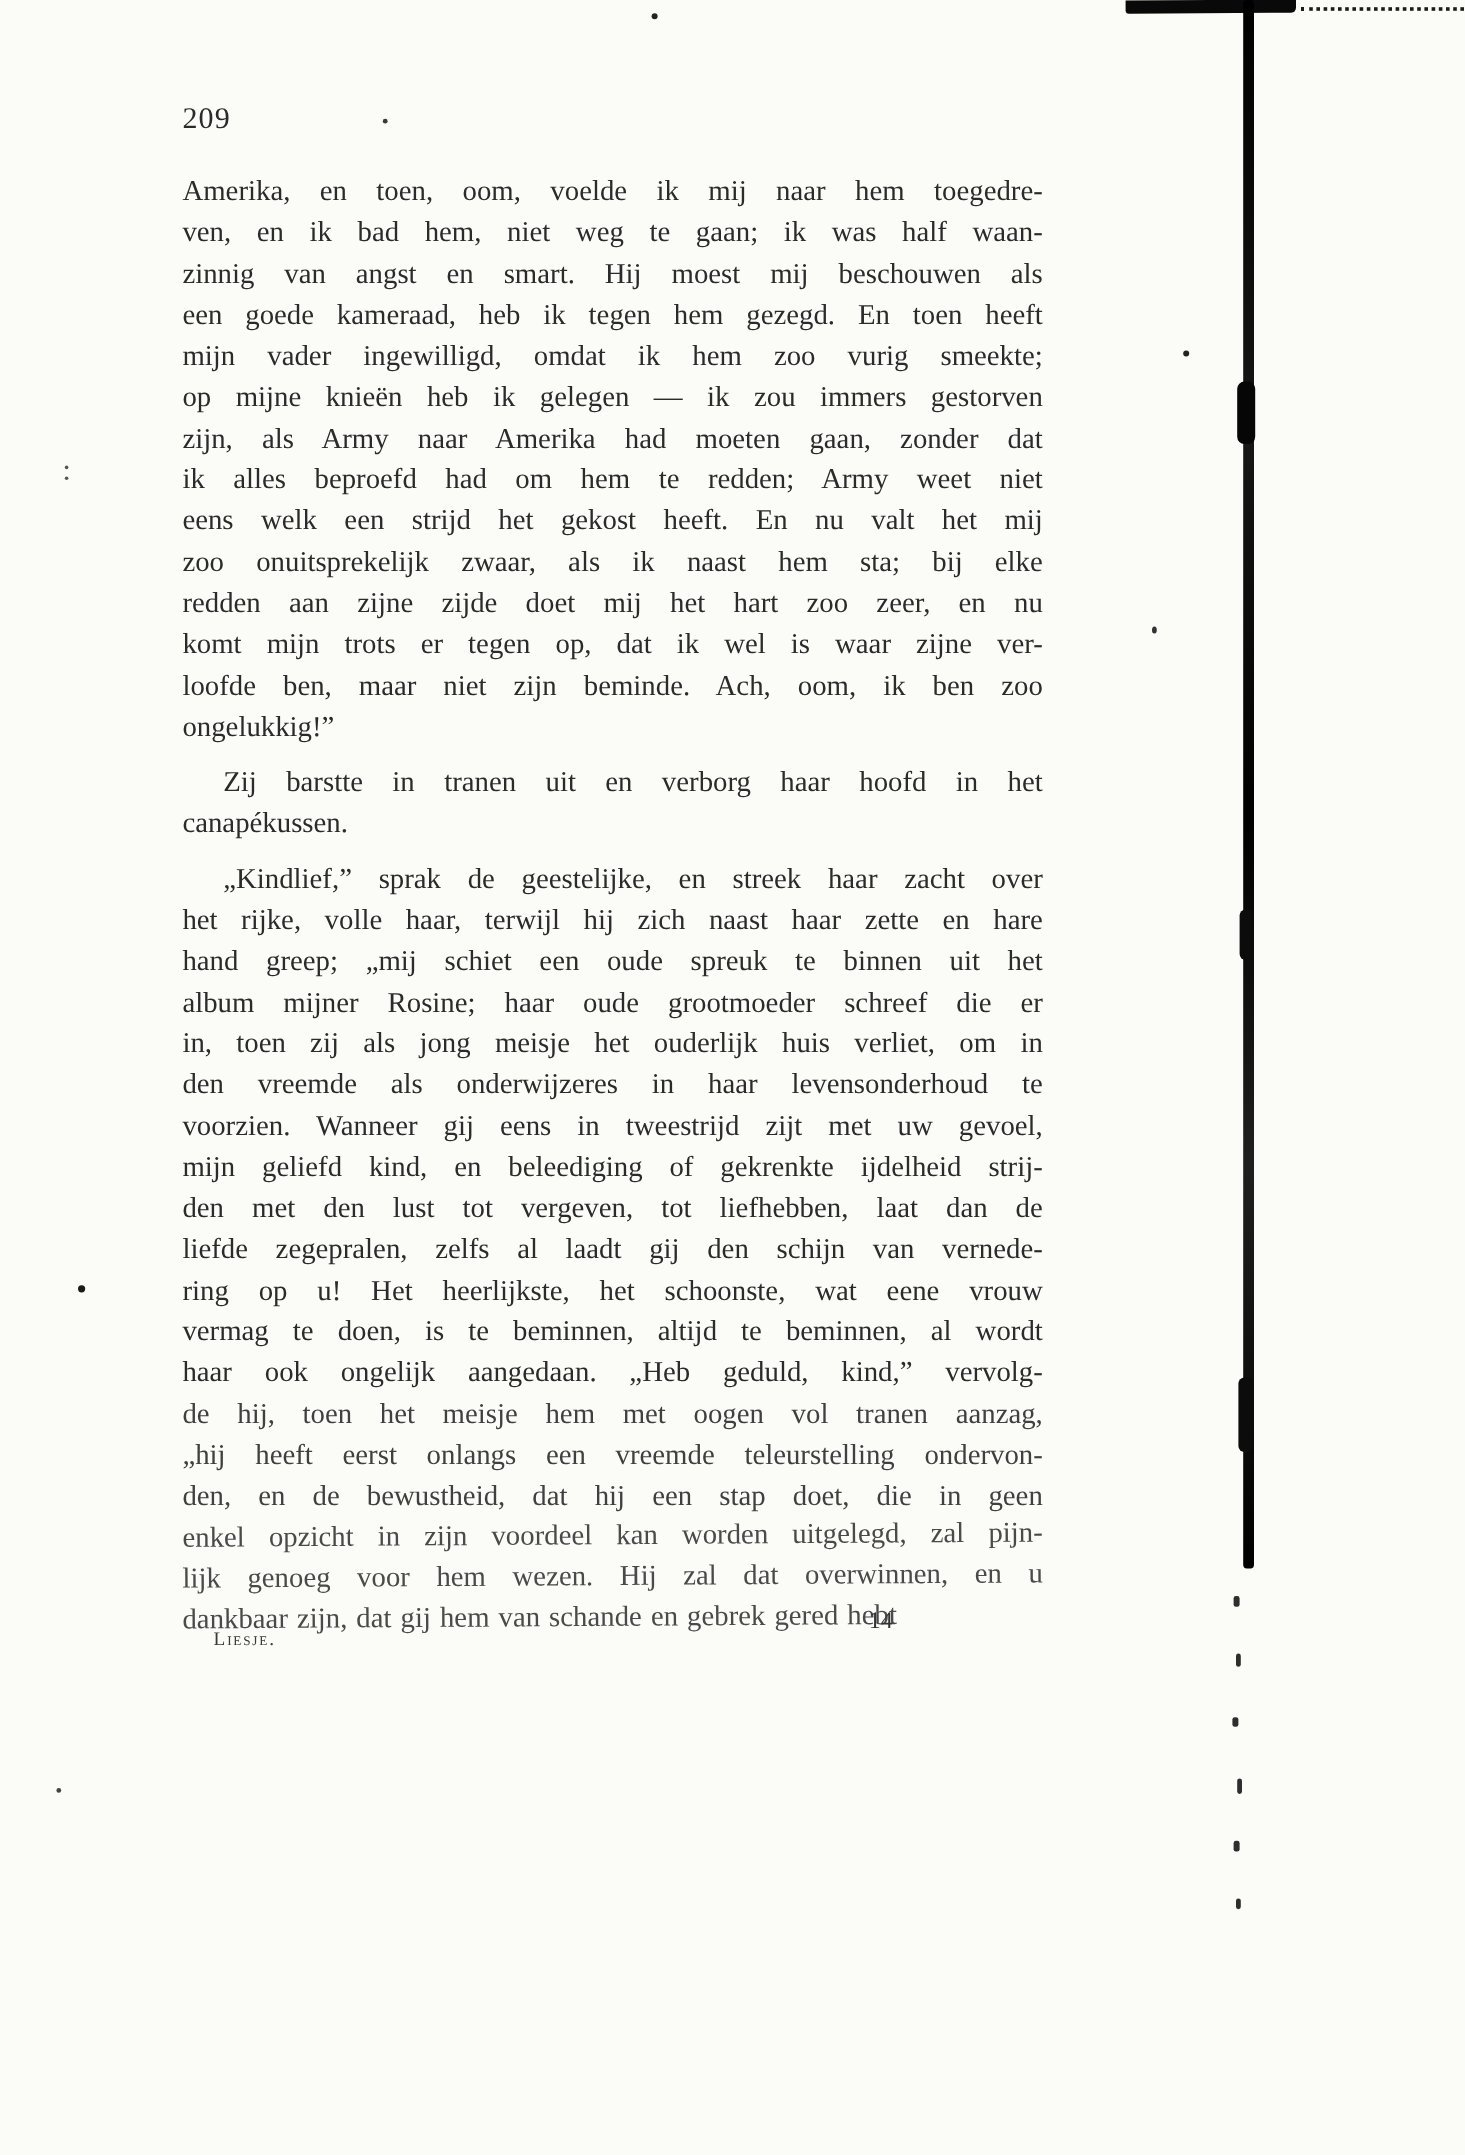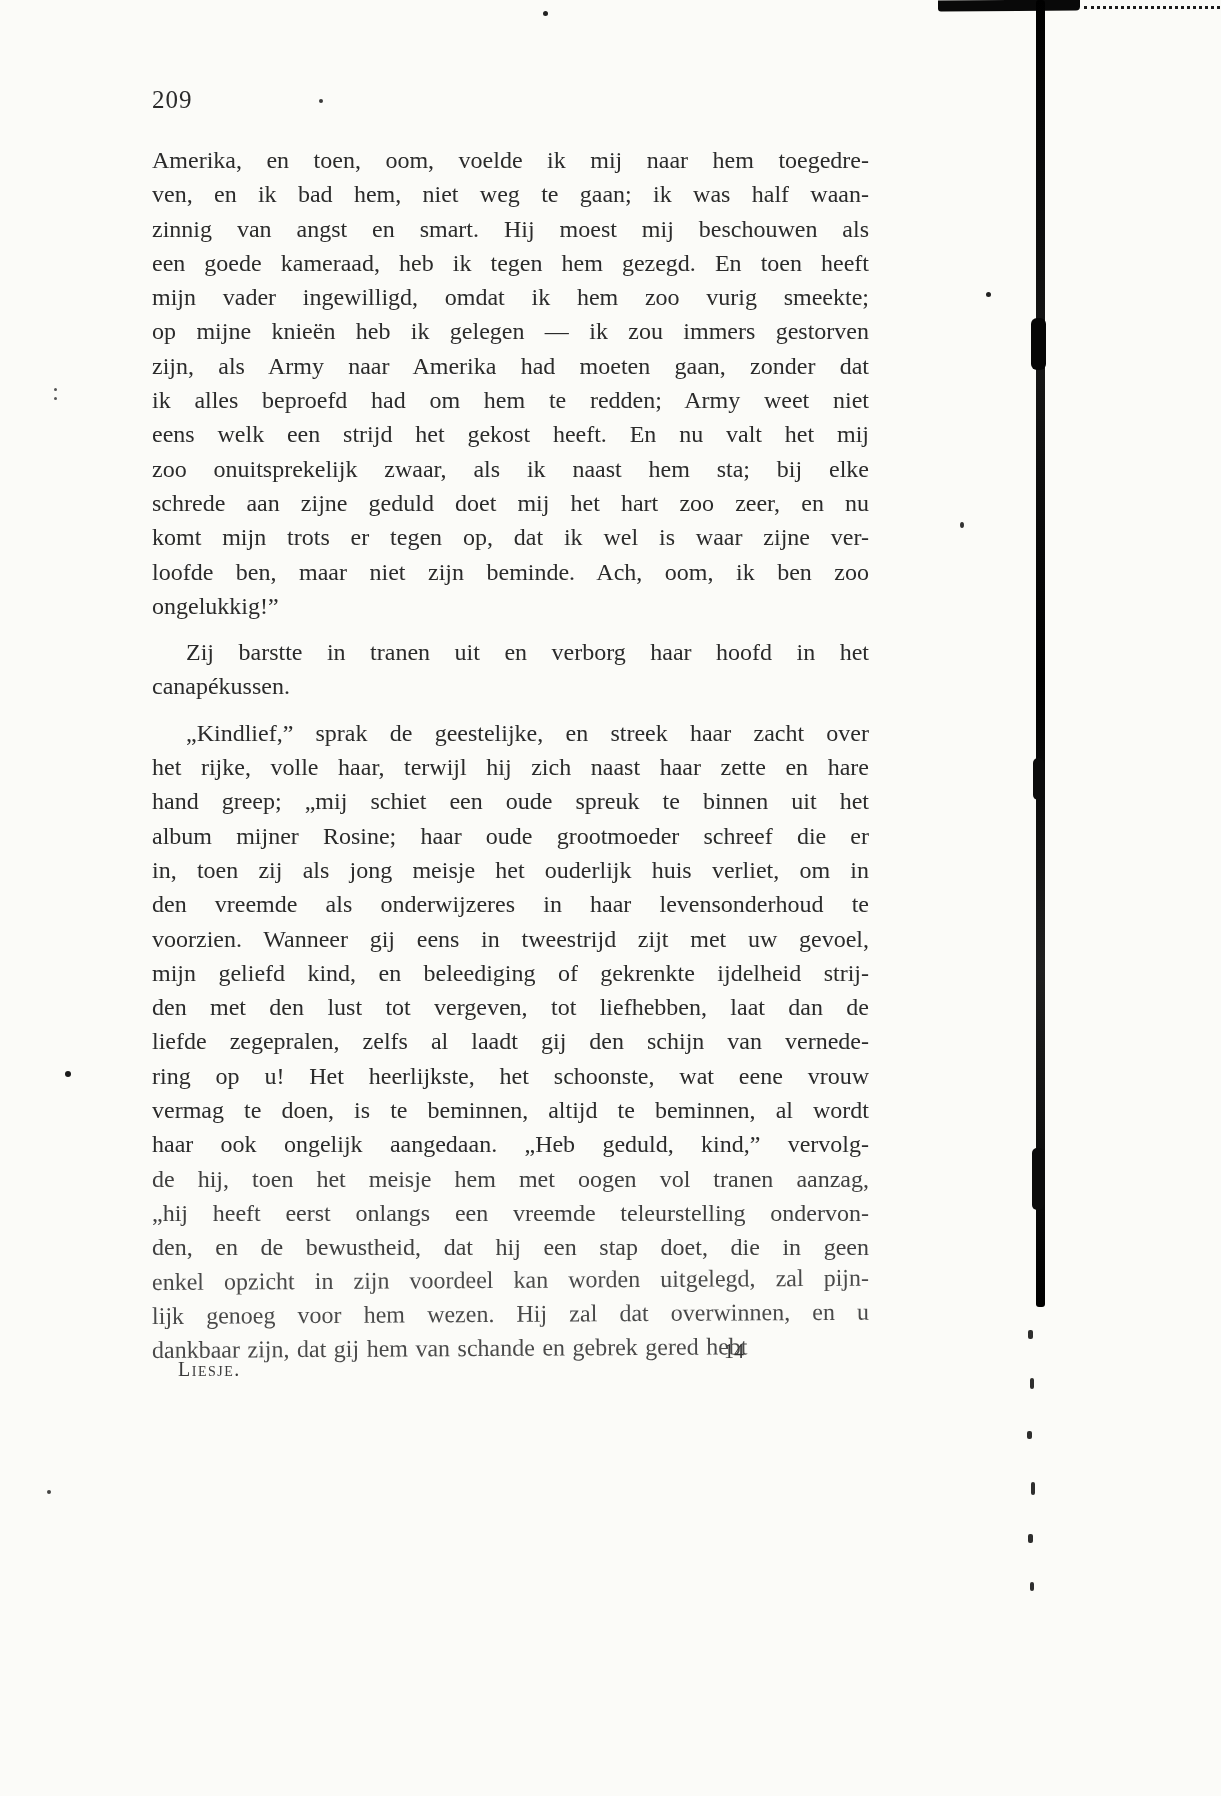--- a/index.html
+++ b/index.html
@@ -51,21 +51,21 @@
     color: #4a4a4a;
     transform: rotate(-0.35deg);
     transform-origin: left center;
   }
 
   .footer-signature {
     position: absolute;
     top: 1358px;
     left: 178px;
     font-variant: small-caps;
-    font-size: 20px;
+    font-size: 16px;
     letter-spacing: 1.5px;
     color: #3a3a3a;
   }
   .footer-page-mark {
     position: absolute;
     top: 1340px;
     left: 724px;
     font-size: 20px;
     color: #333;
     font-family: Liberation Serif, serif;
@@ -139,21 +139,21 @@
       <div class="line">Amerika, en toen, oom, voelde ik mij naar hem toegedre-</div>
       <div class="line">ven, en ik bad hem, niet weg te gaan; ik was half waan-</div>
       <div class="line">zinnig van angst en smart. Hij moest mij beschouwen als</div>
       <div class="line">een goede kameraad, heb ik tegen hem gezegd. En toen heeft</div>
       <div class="line">mijn vader ingewilligd, omdat ik hem zoo vurig smeekte;</div>
       <div class="line">op mijne knieën heb ik gelegen — ik zou immers gestorven</div>
       <div class="line">zijn, als Army naar Amerika had moeten gaan, zonder dat</div>
       <div class="line">ik alles beproefd had om hem te redden; Army weet niet</div>
       <div class="line">eens welk een strijd het gekost heeft. En nu valt het mij</div>
       <div class="line">zoo onuitsprekelijk zwaar, als ik naast hem sta; bij elke</div>
-      <div class="line">schrede aan zijne geduld doet mij het hart zoo zeer, en nu</div>
+      <div class="line">redden aan zijne zijde doet mij het hart zoo zeer, en nu</div>
       <div class="line">komt mijn trots er tegen op, dat ik wel is waar zijne ver-</div>
       <div class="line">loofde ben, maar niet zijn beminde. Ach, oom, ik ben zoo</div>
       <div class="line line-last">ongelukkig!”</div>
     </div>
     <div class="paragraph">
       <div class="line line-indent">Zij barstte in tranen uit en verborg haar hoofd in het</div>
       <div class="line line-last">canapékussen.</div>
     </div>
     <div class="paragraph">
       <div class="line line-indent">„Kindlief,” sprak de geestelijke, en streek haar zacht over</div>

